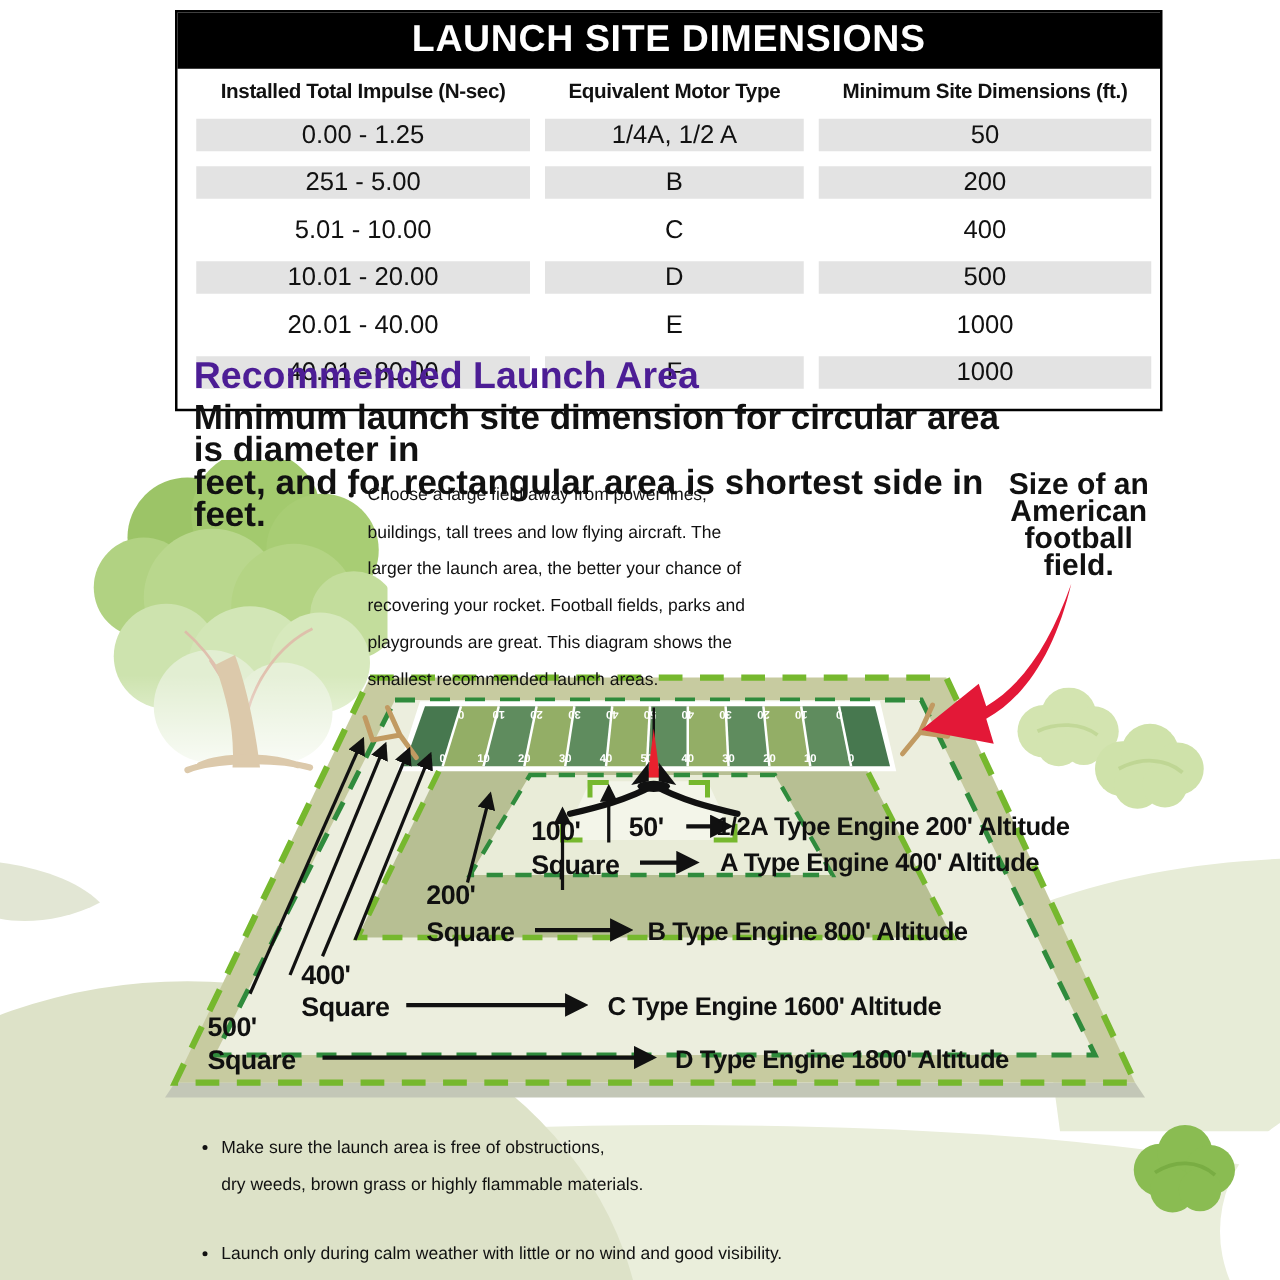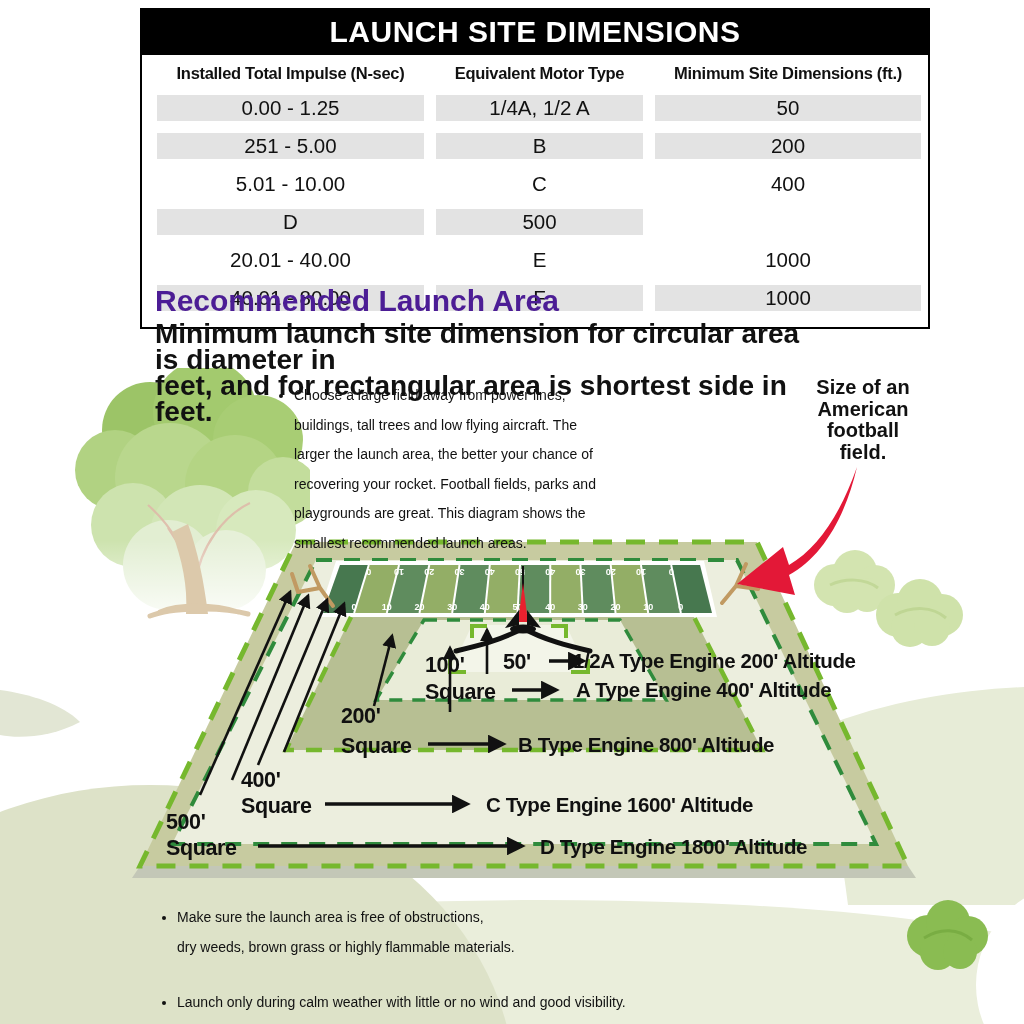--- a/index.html
+++ b/index.html
@@ -20,21 +20,21 @@
   .tfoot-pad{height:10px;}
   
   .rec-head{left:155px;top:284px;font-size:30px;font-weight:bold;color:#4c1d95;z-index:3;}
   .intro{left:155px;top:321px;width:660px;font-size:28px;line-height:26px;z-index:3;font-weight:bold;}
   .preline{white-space:pre-line;}
   .main-bullet{left:272px;top:381px;width:540px;z-index:3;}
   .main-bullet ul,{margin:0;}
   ul.blist{margin:0;padding-left:22px;list-style:disc;}
   ul.blist li{font-size:14px;line-height:29.5px;}
   .foot-note{left:798px;top:377px;width:130px;text-align:center;font-weight:bold;
-             font-size:20px;line-height:21.5px;z-index:3;}
+             font-size:24px;line-height:21.5px;z-index:3;}
   .bottom-bullets{left:155px;top:903px;width:720px;z-index:3;}
   .bottom-bullets li{font-size:21px;line-height:27px;margin-bottom:26px;}
   
   #bg-svg{left:0;top:0;z-index:0;}
   #tree-svg{left:50px;top:368px;z-index:1;}
   #bushes-tr-svg{left:808px;top:550px;z-index:1;}
   #bush-br-svg{left:898px;top:898px;z-index:2;}
   #diagram-svg{left:130px;top:460px;z-index:2;}
   .dlabel{font:bold 21.5px "Liberation Sans",sans-serif;fill:#101010;letter-spacing:-.4px;}
   .dengine{font:bold 20.5px "Liberation Sans",sans-serif;fill:#101010;letter-spacing:-.4px;}
@@ -130,20 +130,21 @@
     <div>251 - 5.00</div>
       <div>B</div>
       <div>200</div>
   </div>
   <div class="trow tdata">
     <div>5.01 - 10.00</div>
       <div>C</div>
       <div>400</div>
   </div>
   <div class="trow tdata odd">
+    <div>10.01 - 20.00</div>
       <div>D</div>
       <div>500</div>
   </div>
   <div class="trow tdata">
     <div>20.01 - 40.00</div>
       <div>E</div>
       <div>1000</div>
   </div>
   <div class="trow tdata odd">
     <div>40.01 - 80.00</div>

